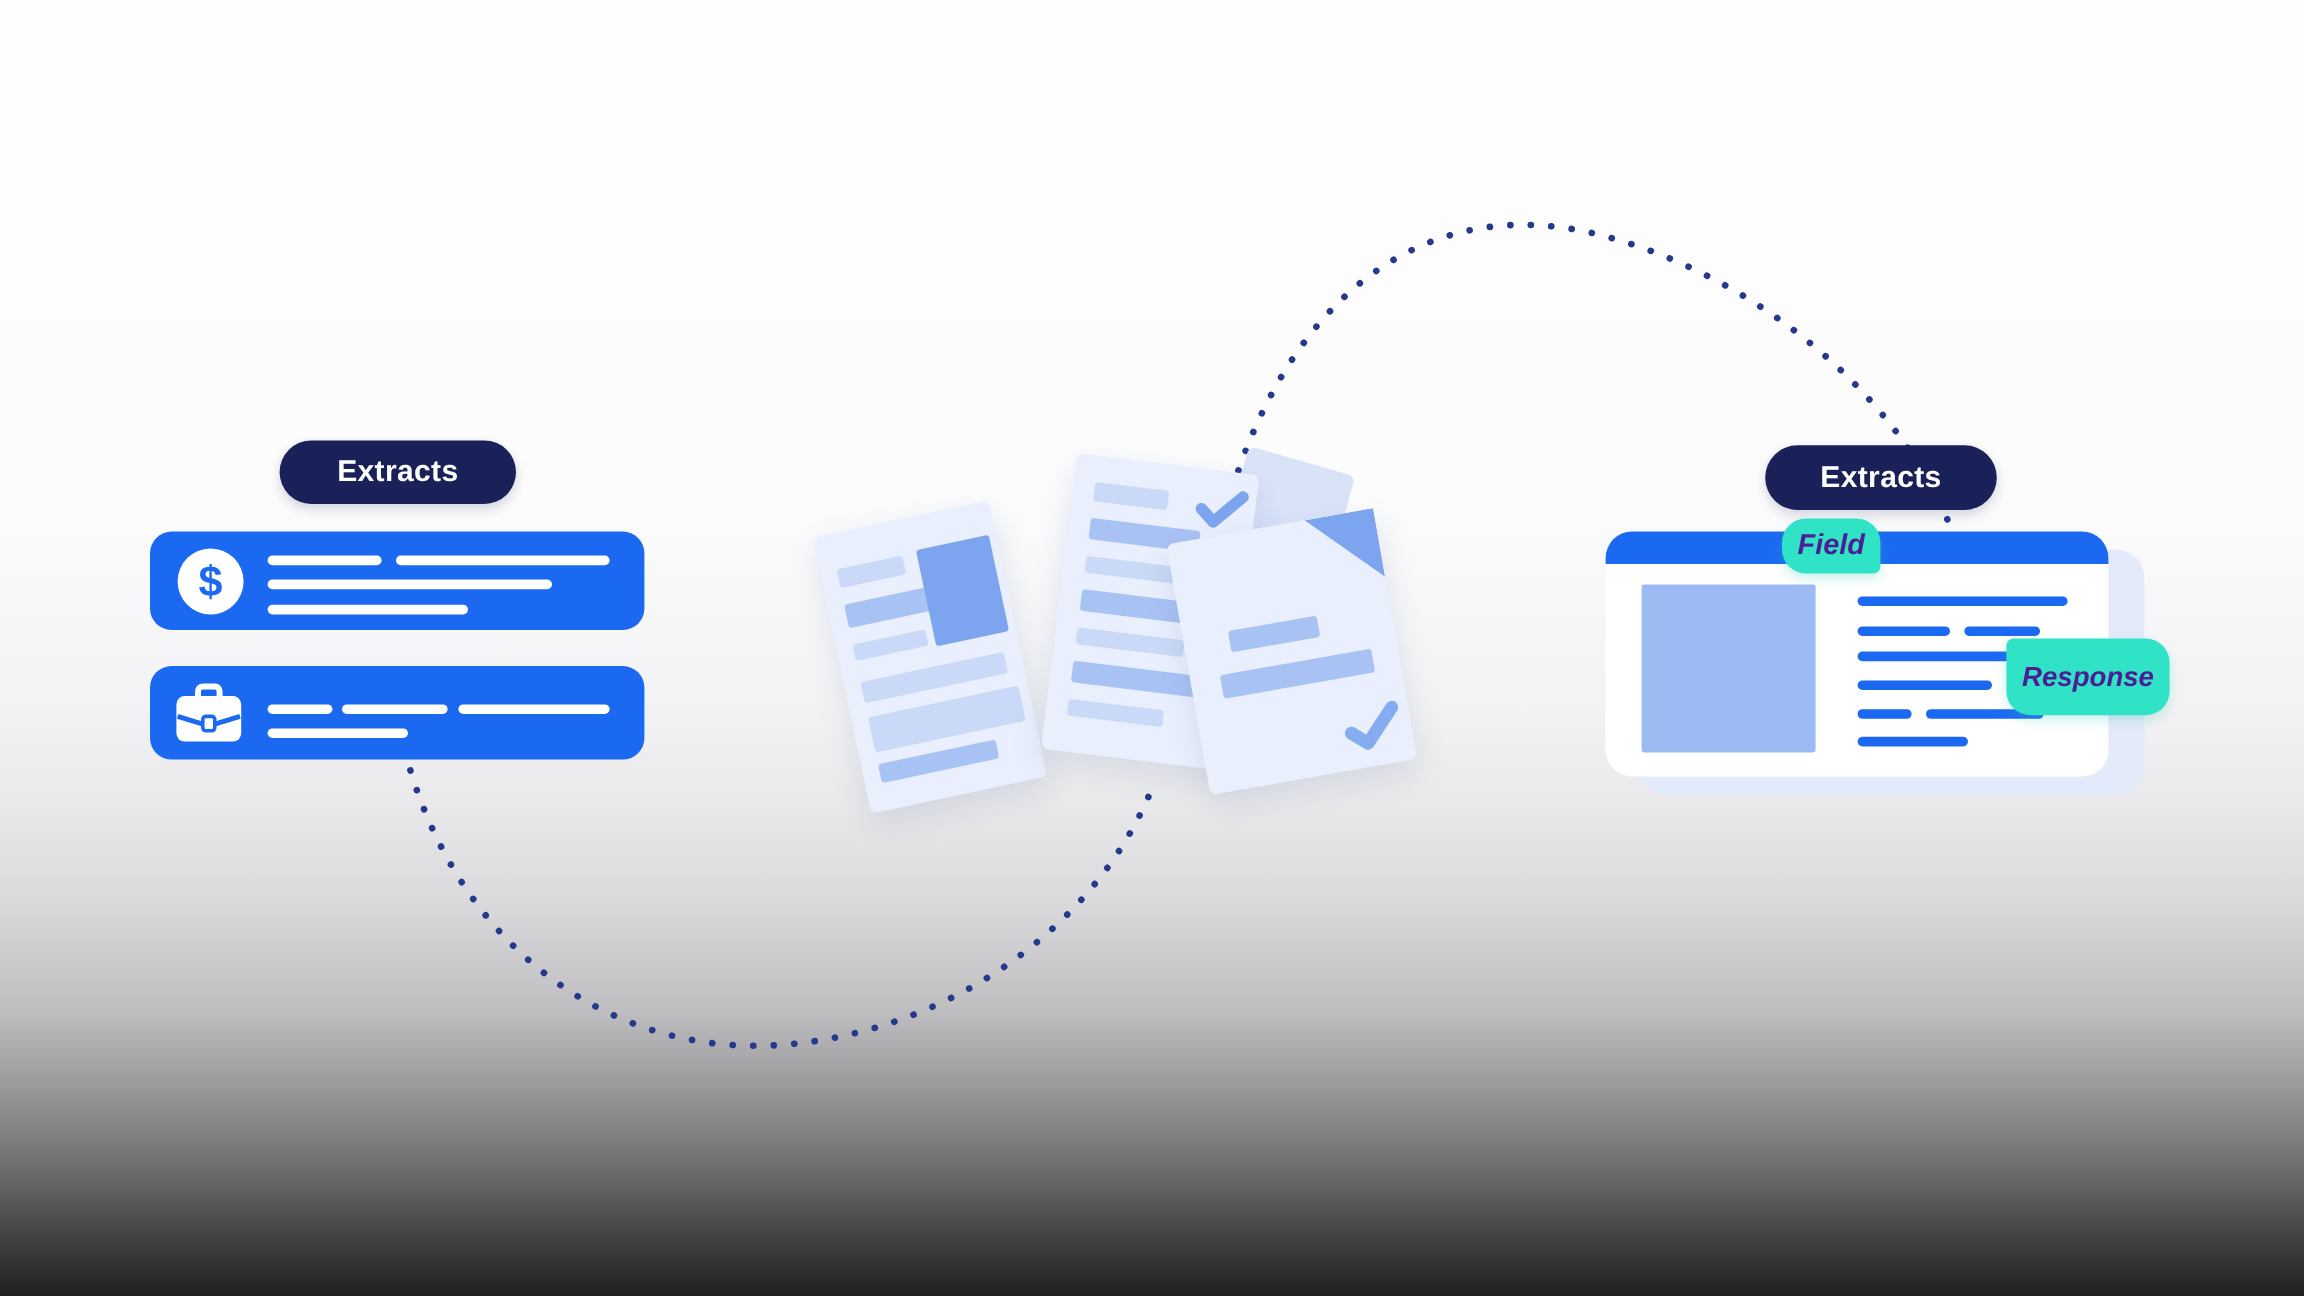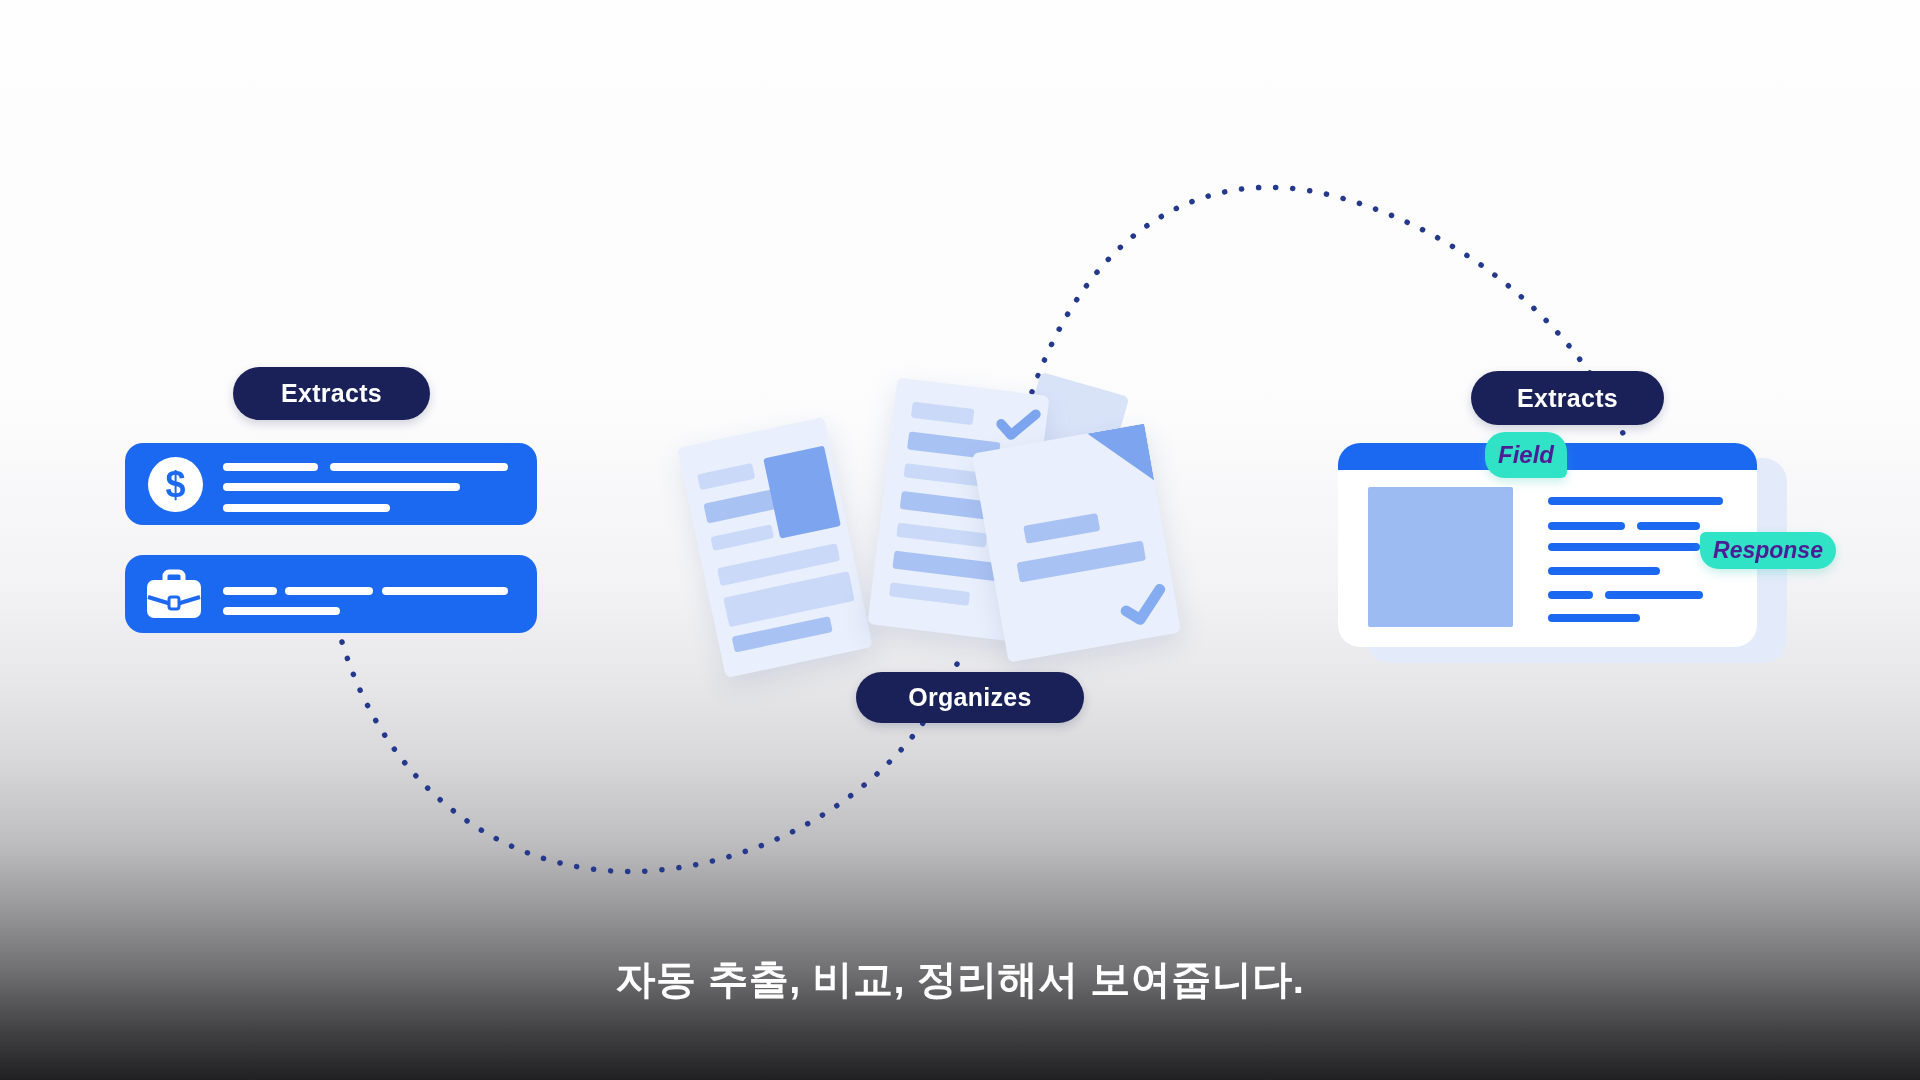--- a/index.html
+++ b/index.html
@@ -69,22 +69,22 @@
                   background:#9DBBF3; border-radius:2px; }
   .bline { position:absolute; height:8px; border-radius:4px; background:#1C69F1; }
 
   .tag {
     position:absolute; color:#4c1d95; font-weight:700; font-style:italic;
     display:flex; align-items:center; justify-content:center;
     background:#31E3C6; box-shadow:0 4px 10px rgba(40,200,180,.25);
   }
   #tag-field    { left:1485px; top:432px; width:82px;  height:46px; font-size:24px;
                   border-radius:20px 20px 6px 20px; }
-  #tag-response { left:1672px; top:532px; width:136px; height:37px; font-size:23px;
-                  border-radius:6px 20px 20px 20px;margin-left:28px; }
+  #tag-response { left:1672px; top:532px; width:136px; height:64px; font-size:23px;
+                  border-radius:6px 20px 20px 20px; }
 
   
   #caption { left:0; top:952px; width:1920px; text-align:center;
              color:#FFFFFF; font-size:40px; font-weight:700; letter-spacing:.5px; }
 
   
   #arcs { left:0; top:0; }
 </style>
 </head>
 <body>
@@ -149,21 +149,20 @@
 
   <div id="doc-c" class="doc">
     <div id="fold" class="abs"></div>
     <div class="dbar c-mid" style="left:38px;top:80px;width:75px;height:18px"></div>
     <div class="dbar c-mid" style="left:25px;top:115px;width:128px;height:20px"></div>
     <svg class="abs" style="left:118px;top:160px" width="50" height="40" viewBox="0 0 30 26">
       <polyline points="3,14 11,21 27,4" fill="none" stroke="#85ACF0" stroke-width="7" stroke-linecap="round" stroke-linejoin="round"></polyline>
     </svg>
   </div>
 
-  <div id="badge-center" class="abs pill">Organizes</div>
 
   <div id="shadow-card" class="abs"></div>
 
   <div id="result-card" class="abs">
     <div id="result-header"></div>
     <div id="result-image"></div>
     <div class="bline" style="left:210px;top:54px;width:175px"></div>
     <div class="bline" style="left:210px;top:79px;width:77px"></div>
     <div class="bline" style="left:299px;top:79px;width:63px"></div>
     <div class="bline" style="left:210px;top:100px;width:152px"></div>
@@ -171,15 +170,14 @@
     <div class="bline" style="left:210px;top:148px;width:45px"></div>
     <div class="bline" style="left:267px;top:148px;width:98px"></div>
     <div class="bline" style="left:210px;top:171px;width:92px"></div>
   </div>
 
   <div id="badge-right" class="abs pill">Extracts</div>
 
   <div id="tag-field" class="tag">Field</div>
   <div id="tag-response" class="tag">Response</div>
 
-  <div id="caption" class="abs">자동 추출, 비교, 정리해서 보여줍니다.</div>
 
 </div>
 
 </body></html>

